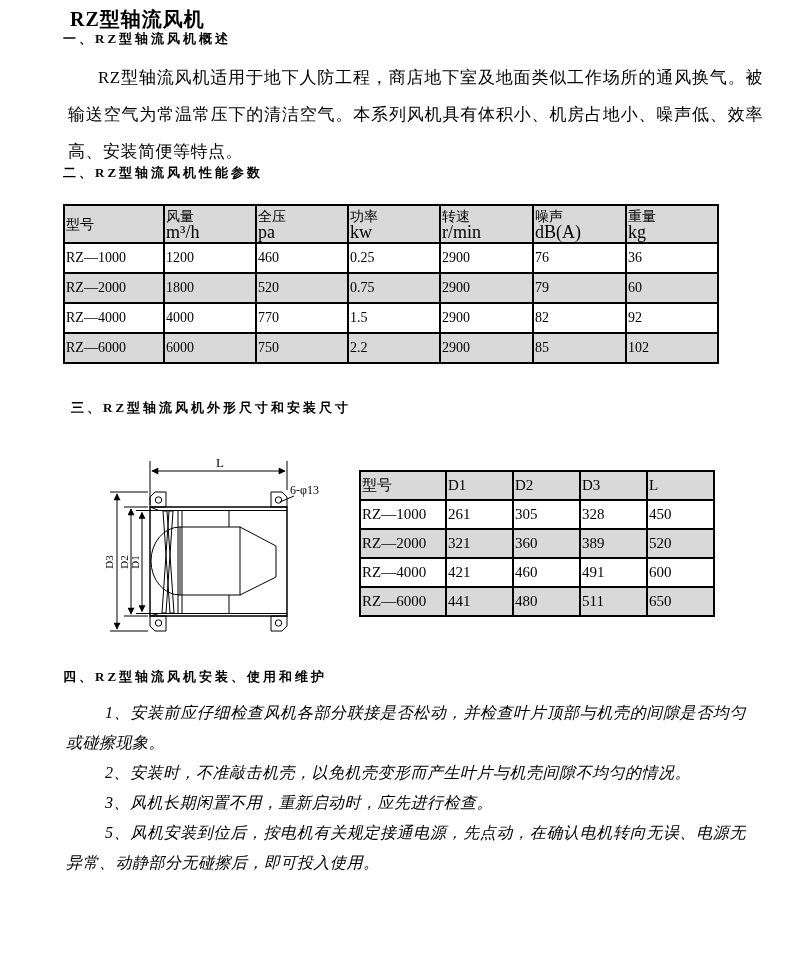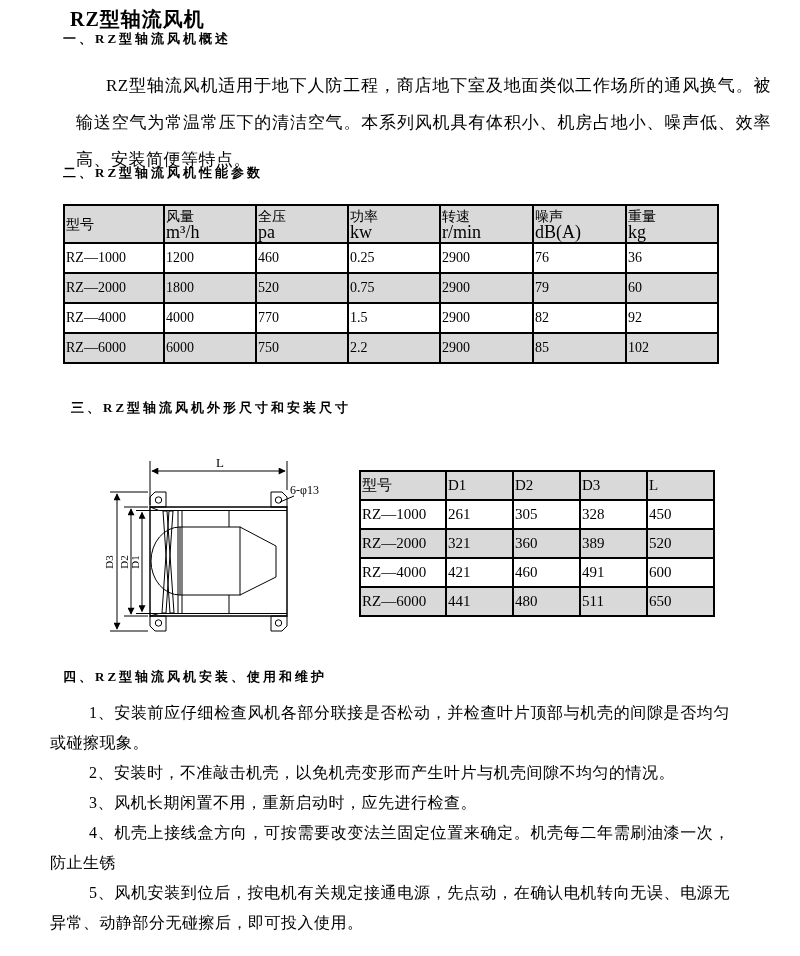--- a/index.html
+++ b/index.html
@@ -7,21 +7,21 @@
   body{
     width:800px;height:956px;position:relative;overflow:hidden;
     background:#ffffff;color:#000000;
     font-family:"Liberation Serif","DejaVu Serif",serif;
   }
   .abs{position:absolute;}
   .doc-title{font-size:20px;font-weight:bold;letter-spacing:1px;}
   .sec-heading{font-size:13px;font-weight:bold;letter-spacing:3px;}
   .intro{
     width:695px;font-size:17px;letter-spacing:0.5px;line-height:37px;
-    text-align:justify;text-indent:30px;margin:8px;
+    text-align:justify;text-indent:30px;margin:0;
   }
   .items{width:680px;}
   .items p{
     margin:0;font-size:16px;letter-spacing:0.5px;line-height:30px;
     text-align:justify;text-indent:39px;
   }
   table{border-collapse:collapse;table-layout:fixed;}
   th,td{
     border:2px solid #000;text-align:left;vertical-align:middle;
     font-weight:normal;padding:1px;overflow:hidden;
@@ -247,19 +247,18 @@
     <td>441</td>
     <td>480</td>
     <td>511</td>
     <td>650</td>
   </tr>
 </tbody>
   </table>
 
 <div class="abs sec-heading" style="left:63px;top:668px;">四、RZ型轴流风机安装、使用和维护</div>
 
-<div class="abs items" style="left:50px;top:698px;">
+<div class="abs items" style="left:66px;top:698px;font-style:italic;">
   <p>1、安装前应仔细检查风机各部分联接是否松动，并检查叶片顶部与机壳的间隙是否均匀或碰擦现象。</p>
   <p>2、安装时，不准敲击机壳，以免机壳变形而产生叶片与机壳间隙不均匀的情况。</p>
   <p>3、风机长期闲置不用，重新启动时，应先进行检查。</p>
-  <p>4、机壳上接线盒方向，可按需要改变法兰固定位置来确定。机壳每二年需刷油漆一次，防止生锈</p>
   <p>5、风机安装到位后，按电机有关规定接通电源，先点动，在确认电机转向无误、电源无异常、动静部分无碰擦后，即可投入使用。</p>
 </div>
 
 </body></html>

